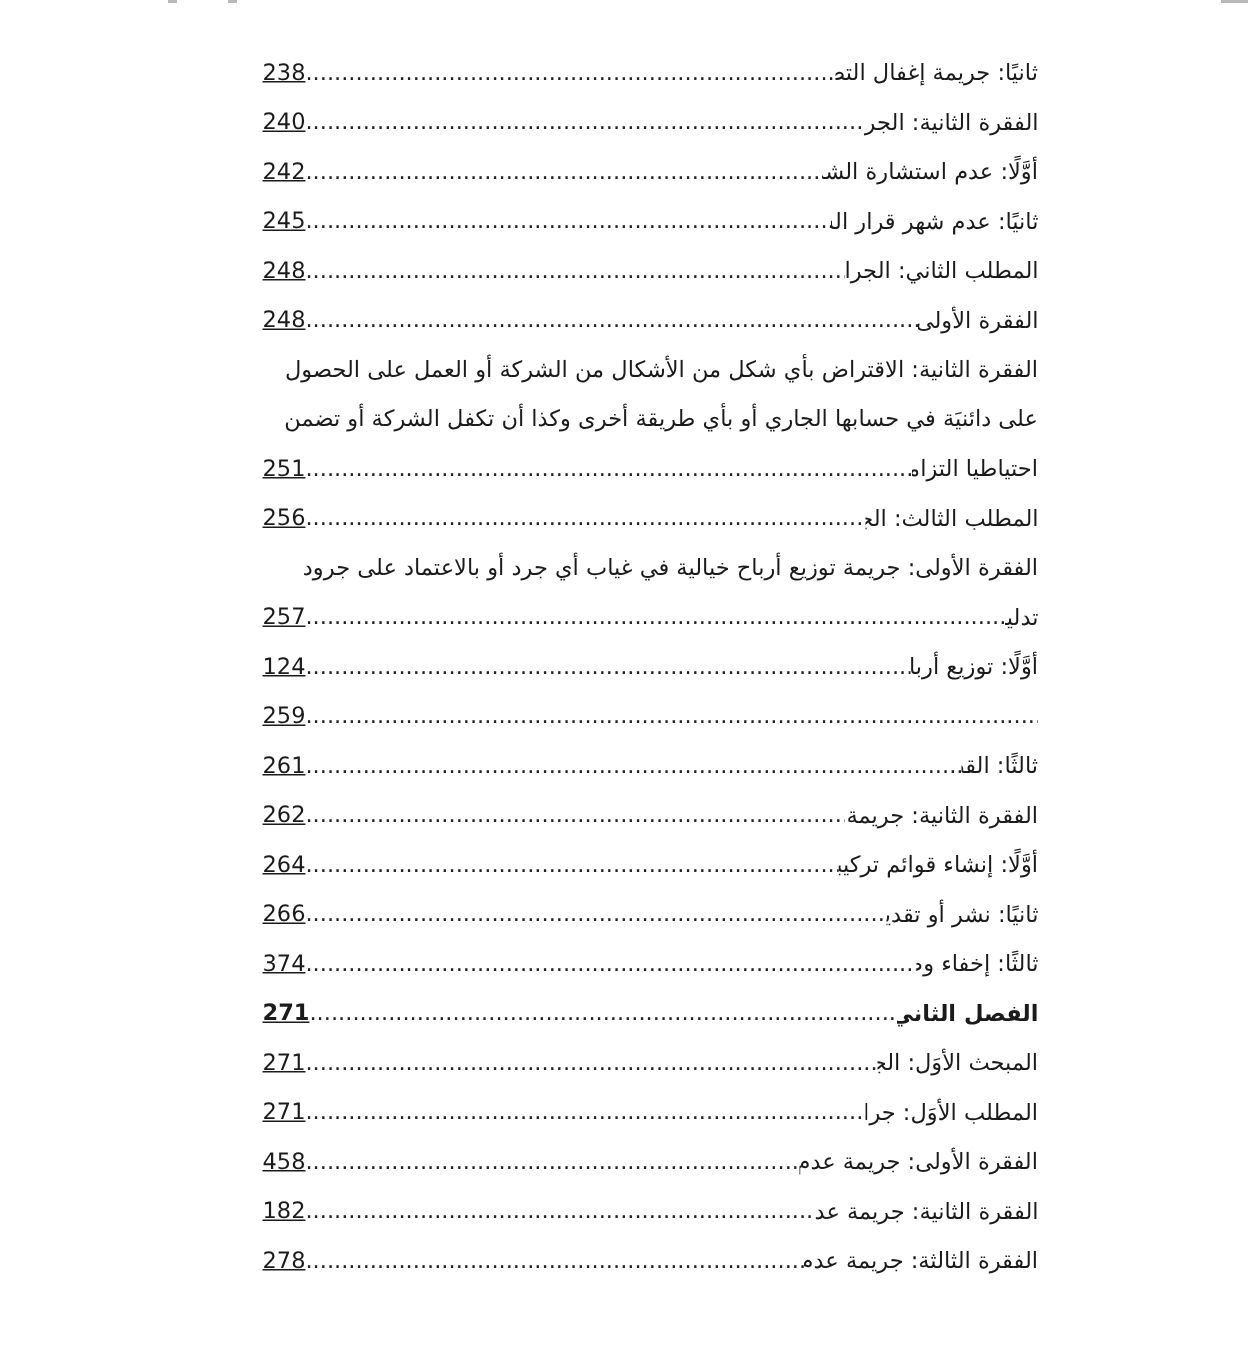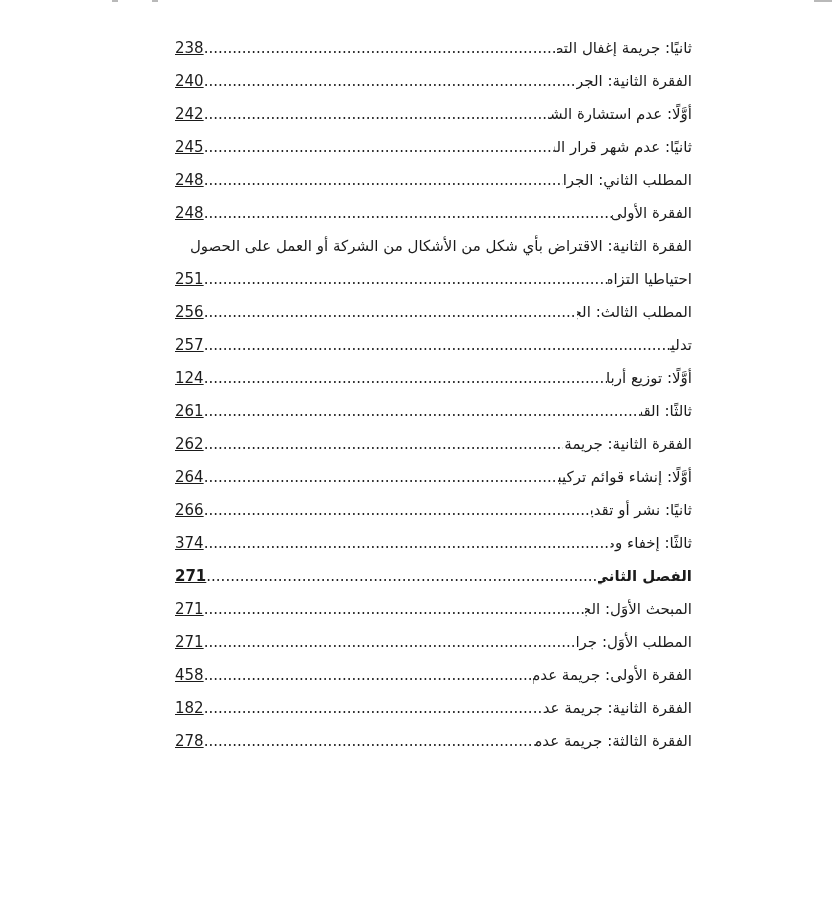--- a/index.html
+++ b/index.html
@@ -60,39 +60,50 @@
       <span class="page">248</span>
     </div>
     <div class="row">
       <span class="title">الفقرة الأولى: إصدار قيم منقولة</span>
       <span class="dots"></span>
       <span class="page">248</span>
     </div>
     <div class="row cont">
       <span class="title">الفقرة الثانية: الاقتراض بأي شكل من الأشكال من الشركة أو العمل على الحصول</span>
     </div>
+    <div class="row cont">
+      <span class="title">على دائنيَة في حسابها الجاري أو بأي طريقة أخرى وكذا أن تكفل الشركة أو تضمن</span>
+    </div>
     <div class="row">
       <span class="title">احتياطيا التزامات المدير تجاه الغير</span>
       <span class="dots"></span>
       <span class="page">251</span>
     </div>
     <div class="row">
       <span class="title">المطلب الثالث: الجرائم المرتبطة بحسابات الشركة</span>
       <span class="dots"></span>
       <span class="page">256</span>
     </div>
+    <div class="row cont">
+      <span class="title">الفقرة الأولى: جريمة توزيع أرباح خيالية في غياب أي جرد أو بالاعتماد على جرود</span>
+    </div>
     <div class="row">
       <span class="title">تدليسية</span>
       <span class="dots"></span>
       <span class="page">257</span>
     </div>
     <div class="row">
       <span class="title">أوَّلًا: توزيع أرباح خيالية بين الشركاء</span>
       <span class="dots"></span>
       <span class="page">124</span>
+    </div>
+    <div class="row">
+      <span class="title"></span>
+      <span class="dots"></span>
+      <span class="page">259</span>
     </div>
     <div class="row">
       <span class="title">ثالثًا: القصد الجنائيَ</span>
       <span class="dots"></span>
       <span class="page">261</span>
     </div>
     <div class="row">
       <span class="title">الفقرة الثانية: جريمة نشر أو تقديم قوائم تركيبية غير صادقة</span>
       <span class="dots"></span>
       <span class="page">262</span>

